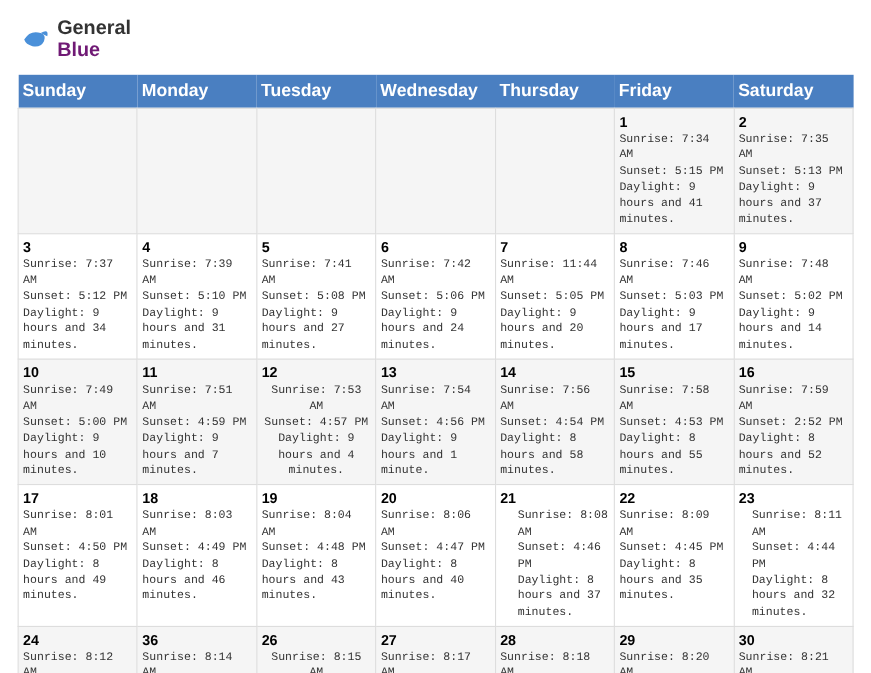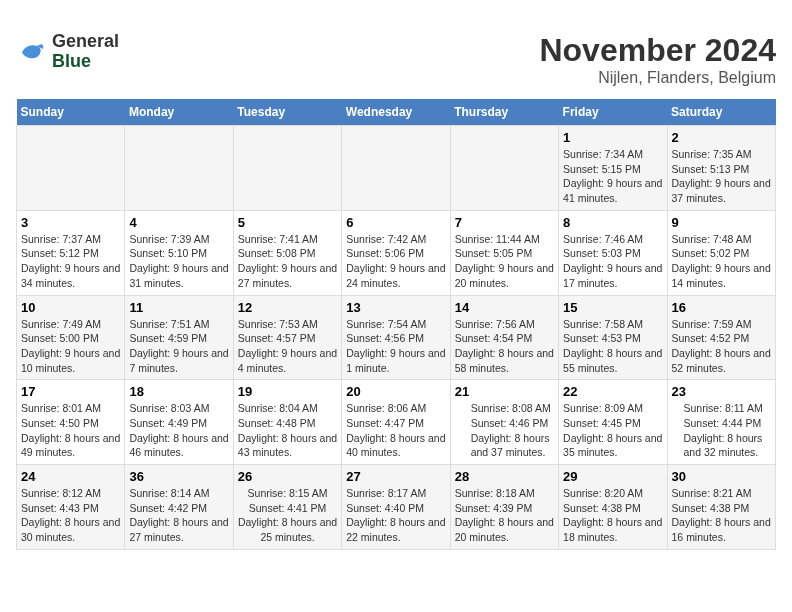--- a/index.html
+++ b/index.html
@@ -8,36 +8,35 @@
       background: #fff;
       width: 792px;
       min-height: 612px;
       padding: 16px;
     }
     .header {
       display: flex;
       justify-content: space-between;
       align-items: flex-start;
       margin-bottom: 12px;
-      margin-top: 16px;
     }
     .logo {
       display: flex;
       align-items: center;
       gap: 6px;
     }
     .logo-text {
       display: flex;
       flex-direction: column;
       font-size: 18px;
       font-weight: bold;
       line-height: 1.1;
     }
     .logo-general { color: #333; }
-    .logo-blue { color: #14532d; }
+    .logo-blue { color: #701a75; }
     .logo-bird {
       width: 30px;
       height: 30px;
     }
     .title-block {
       text-align: right;
     }
     .title-block h1 {
       font-size: 32px;
       color: #333;
@@ -51,21 +50,21 @@
     table {
       width: 100%;
       border-collapse: collapse;
       font-size: 11px;
     }
     thead tr th {
       background-color: #4a7fc1;
       color: white;
       padding: 6px 4px;
       text-align: left;
-      font-size: 12px;
+      font-size: 16px;
       font-weight: bold;
     }
     tbody tr td {
       vertical-align: top;
       padding: 4px;
       border: 1px solid #ddd;
       min-height: 80px;
       width: 14.28%;
     }
     tbody tr:nth-child(odd) td {
@@ -76,43 +75,40 @@
     }
     .day-number {
       font-weight: bold;
       font-size: 13px;
       margin-bottom: 2px;
     }
     .day-info {
       font-size: 10.5px;
       color: #333;
       line-height: 1.4;
+      font-family: Liberation Mono, monospace;
     }
     .empty-cell {
       background-color: #f5f5f5;
     }
   </style>
 </head>
 <body>
 
 <div class="header">
   <div class="logo">
     <svg class="logo-bird" viewBox="0 0 40 40">
       <path d="M8 20 Q15 8 28 12 Q35 14 32 22 Q28 30 18 28 Q10 26 8 20Z" fill="#4a90d9"></path>
       <path d="M28 12 Q38 6 36 16 Q32 14 28 12Z" fill="#4a90d9"></path>
     </svg>
     <div class="logo-text">
       <span class="logo-general">General</span>
       <span class="logo-blue">Blue</span>
     </div>
   </div>
-  <div class="title-block">
-    <h1>November 2024</h1>
-    <h2>Nijlen, Flanders, Belgium</h2>
-  </div>
 </div>
 
 <table>
   <thead>
     <tr>
     <th>Sunday</th>
         <th>Monday</th>
         <th>Tuesday</th>
         <th>Wednesday</th>
         <th>Thursday</th>
@@ -192,21 +188,21 @@
 Daylight: 9 hours and 10 minutes.</div>
         </td>
         <td>
           <div class="day-number">11</div>
           <div class="day-info" style="white-space: pre-line;">Sunrise: 7:51 AM
 Sunset: 4:59 PM
 Daylight: 9 hours and 7 minutes.</div>
         </td>
         <td>
           <div class="day-number">12</div>
-          <div class="day-info" style="white-space: pre-line;">Sunrise: 7:53 AM
+          <div class="day-info" style="white-space: pre-line; text-align: center;">Sunrise: 7:53 AM
 Sunset: 4:57 PM
 Daylight: 9 hours and 4 minutes.</div>
         </td>
         <td>
           <div class="day-number">13</div>
           <div class="day-info" style="white-space: pre-line;">Sunrise: 7:54 AM
 Sunset: 4:56 PM
 Daylight: 9 hours and 1 minute.</div>
         </td>
         <td>
@@ -217,21 +213,21 @@
         </td>
         <td>
           <div class="day-number">15</div>
           <div class="day-info" style="white-space: pre-line;">Sunrise: 7:58 AM
 Sunset: 4:53 PM
 Daylight: 8 hours and 55 minutes.</div>
         </td>
         <td>
           <div class="day-number">16</div>
           <div class="day-info" style="white-space: pre-line;">Sunrise: 7:59 AM
-Sunset: 4:52 PM
+Sunset: 2:52 PM
 Daylight: 8 hours and 52 minutes.</div>
         </td>
       </tr>
       <tr>
         <td>
           <div class="day-number">17</div>
           <div class="day-info" style="white-space: pre-line;">Sunrise: 8:01 AM
 Sunset: 4:50 PM
 Daylight: 8 hours and 49 minutes.</div>
         </td>

